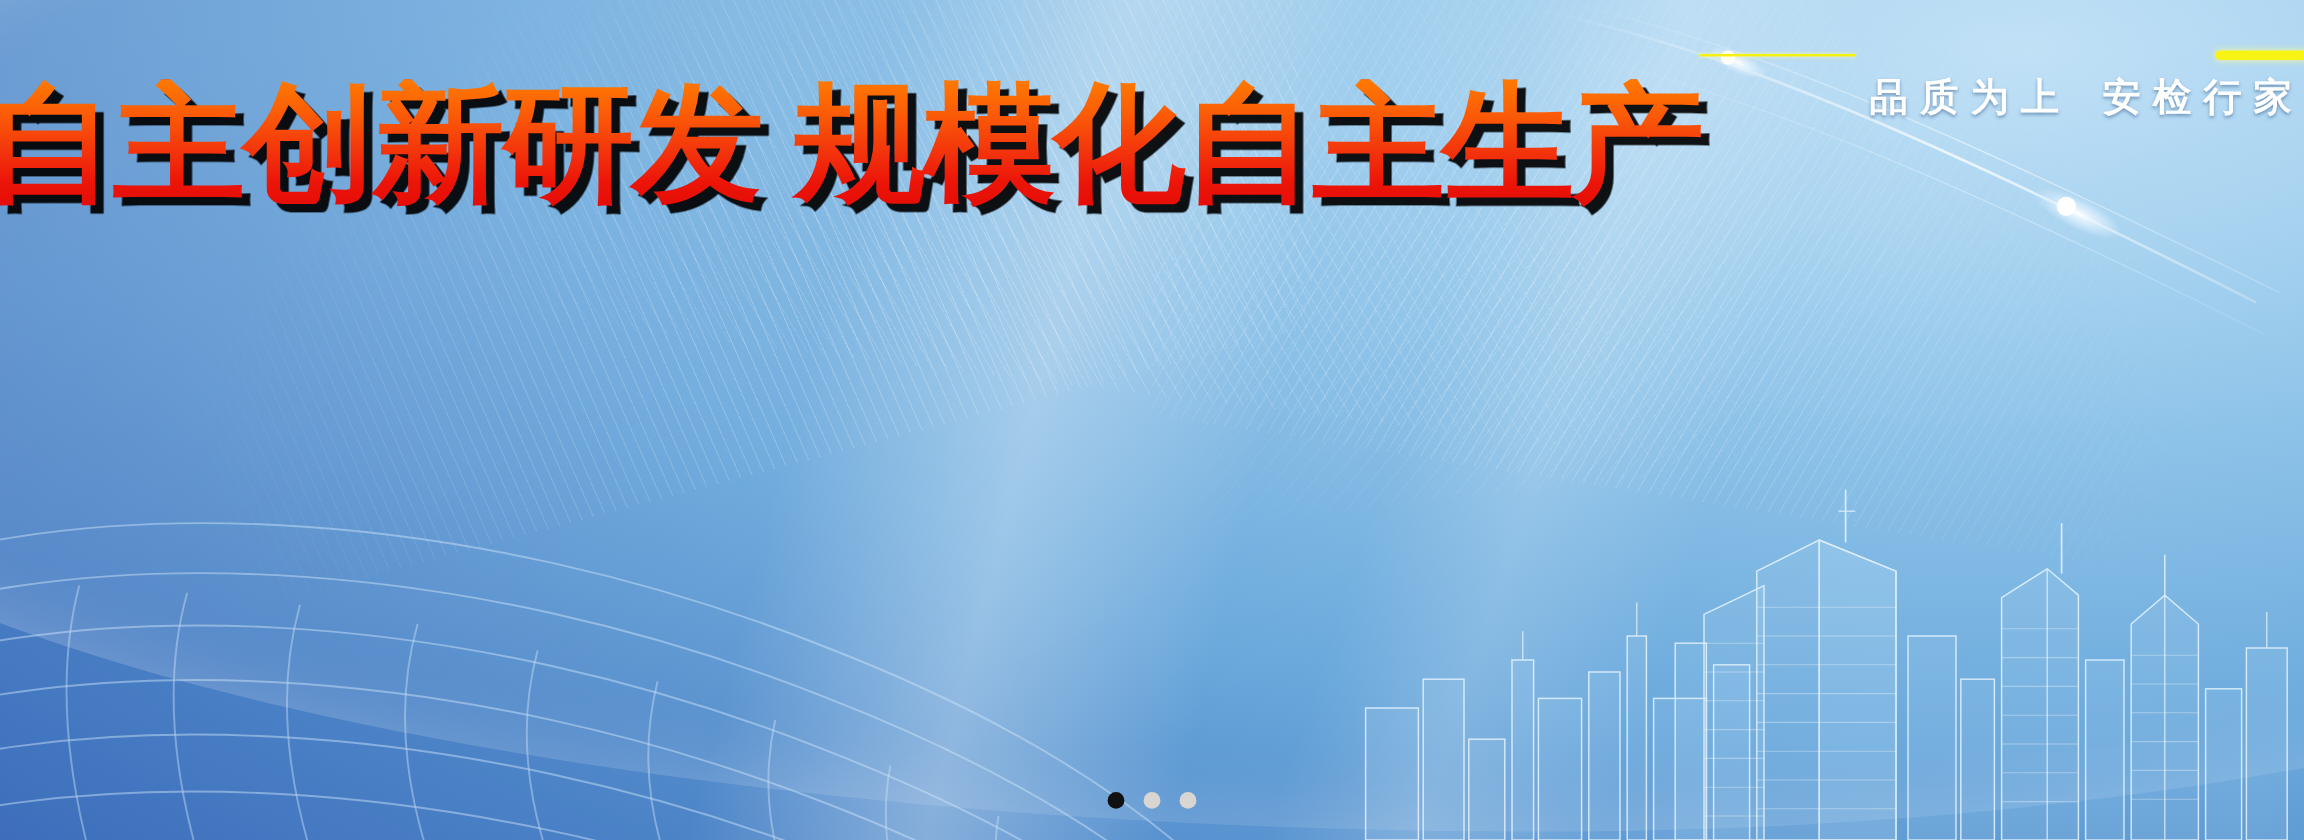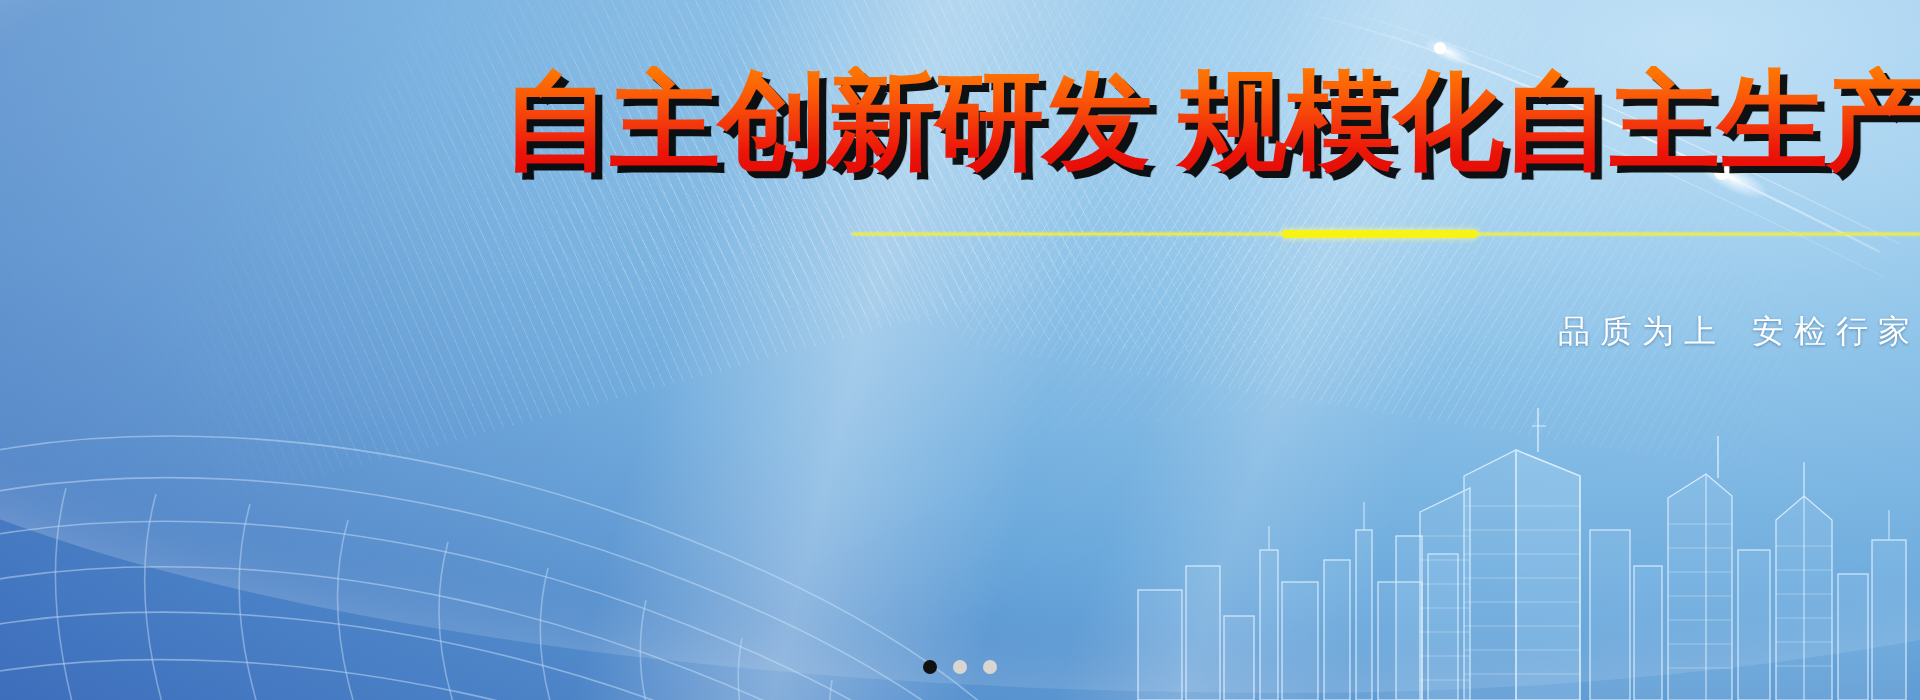--- a/index.html
+++ b/index.html
@@ -107,21 +107,21 @@
     position:absolute;
     right:0; bottom:0;
     width:800px; height:470px;
     pointer-events:none;
   }
   .city svg{ width:100%; height:100%; display:block; }
 
   
   .content{
     position:absolute; inset:0;
-    display:flex; flex-direction:column; align-items:flex-end;gap:12px;
+    display:flex; flex-direction:row; align-items:flex-start;gap:12px;
   }
 
   .headline{
     margin-top:66px;
     font-family:"DejaVu Sans","Liberation Sans",sans-serif;
     font-weight:bold;
     font-size:108px;
     line-height:1.02;
     letter-spacing:-2px;
     white-space:nowrap;
@@ -152,21 +152,21 @@
     width:196px; height:8px;
     border-radius:4px;
     background:#f7f315;
     box-shadow:0 0 6px rgba(255,255,140,.85);
   }
 
   .subtitle-main{
     margin-top:60px;
     color:#ffffff;
     font-size:32px;
-    font-weight:normal;
+    font-weight:bold;
     letter-spacing:10px;
     text-shadow:0 1px 3px rgba(20,60,110,.45);
     white-space:nowrap;
   }
   .subtitle-main .sp{ display:inline-block; width:26px; }
 
   .subtitle-sub{
     margin-top:22px;
     color:#ffffff;
     font-size:31px;

